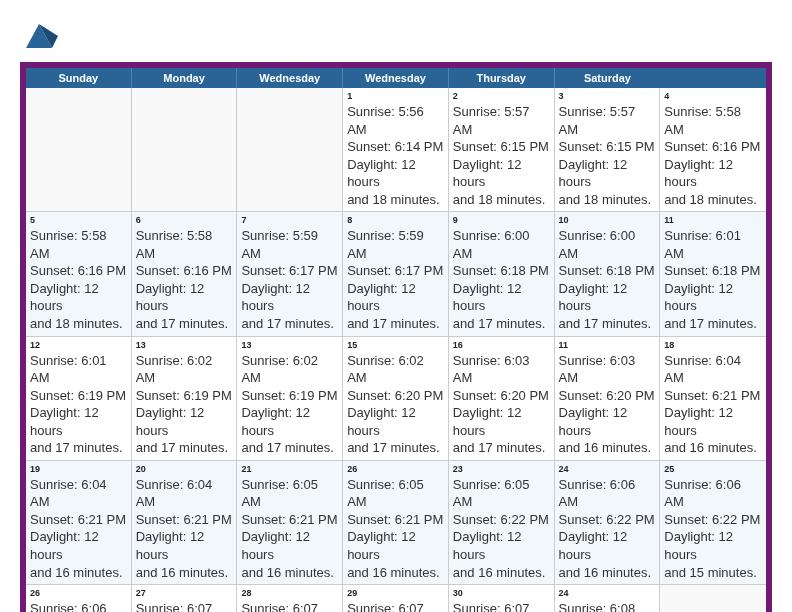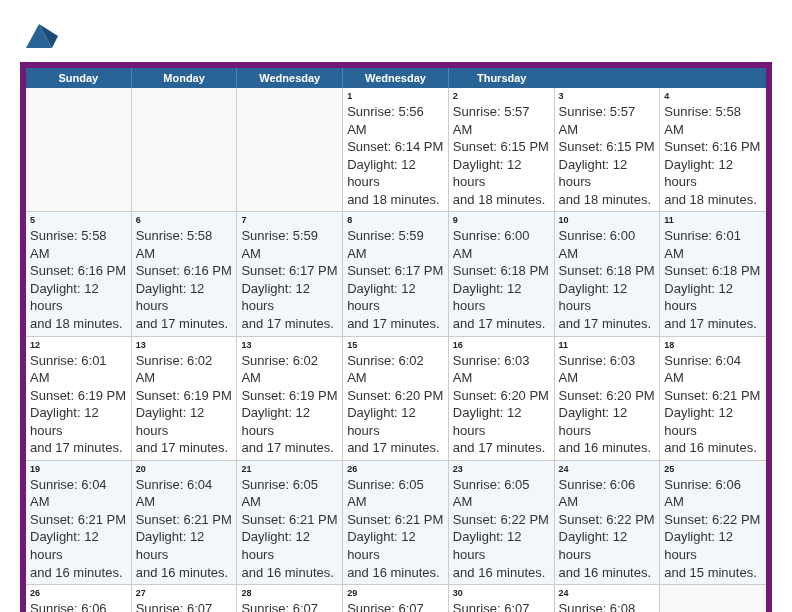--- a/index.html
+++ b/index.html
@@ -135,20 +135,21 @@
     </div>
   </div>
 
   <div class="calendar">
     <div class="cal-header">
     <div class="cal-header-cell">Sunday</div>
         <div class="cal-header-cell">Monday</div>
         <div class="cal-header-cell">Wednesday</div>
         <div class="cal-header-cell">Wednesday</div>
         <div class="cal-header-cell">Thursday</div>
+        <div class="cal-header-cell">Saturday</div>
       </div>
     <div class="cal-body">
     <div class="cal-row">
           <div class="cal-cell empty"></div>
           <div class="cal-cell empty"></div>
           <div class="cal-cell empty"></div>
           <div class="cal-cell">
             <span class="day-num">1</span>
             <div class="cell-info" style="white-space: pre-line;">Sunrise: 5:56 AM
 Sunset: 6:14 PM

